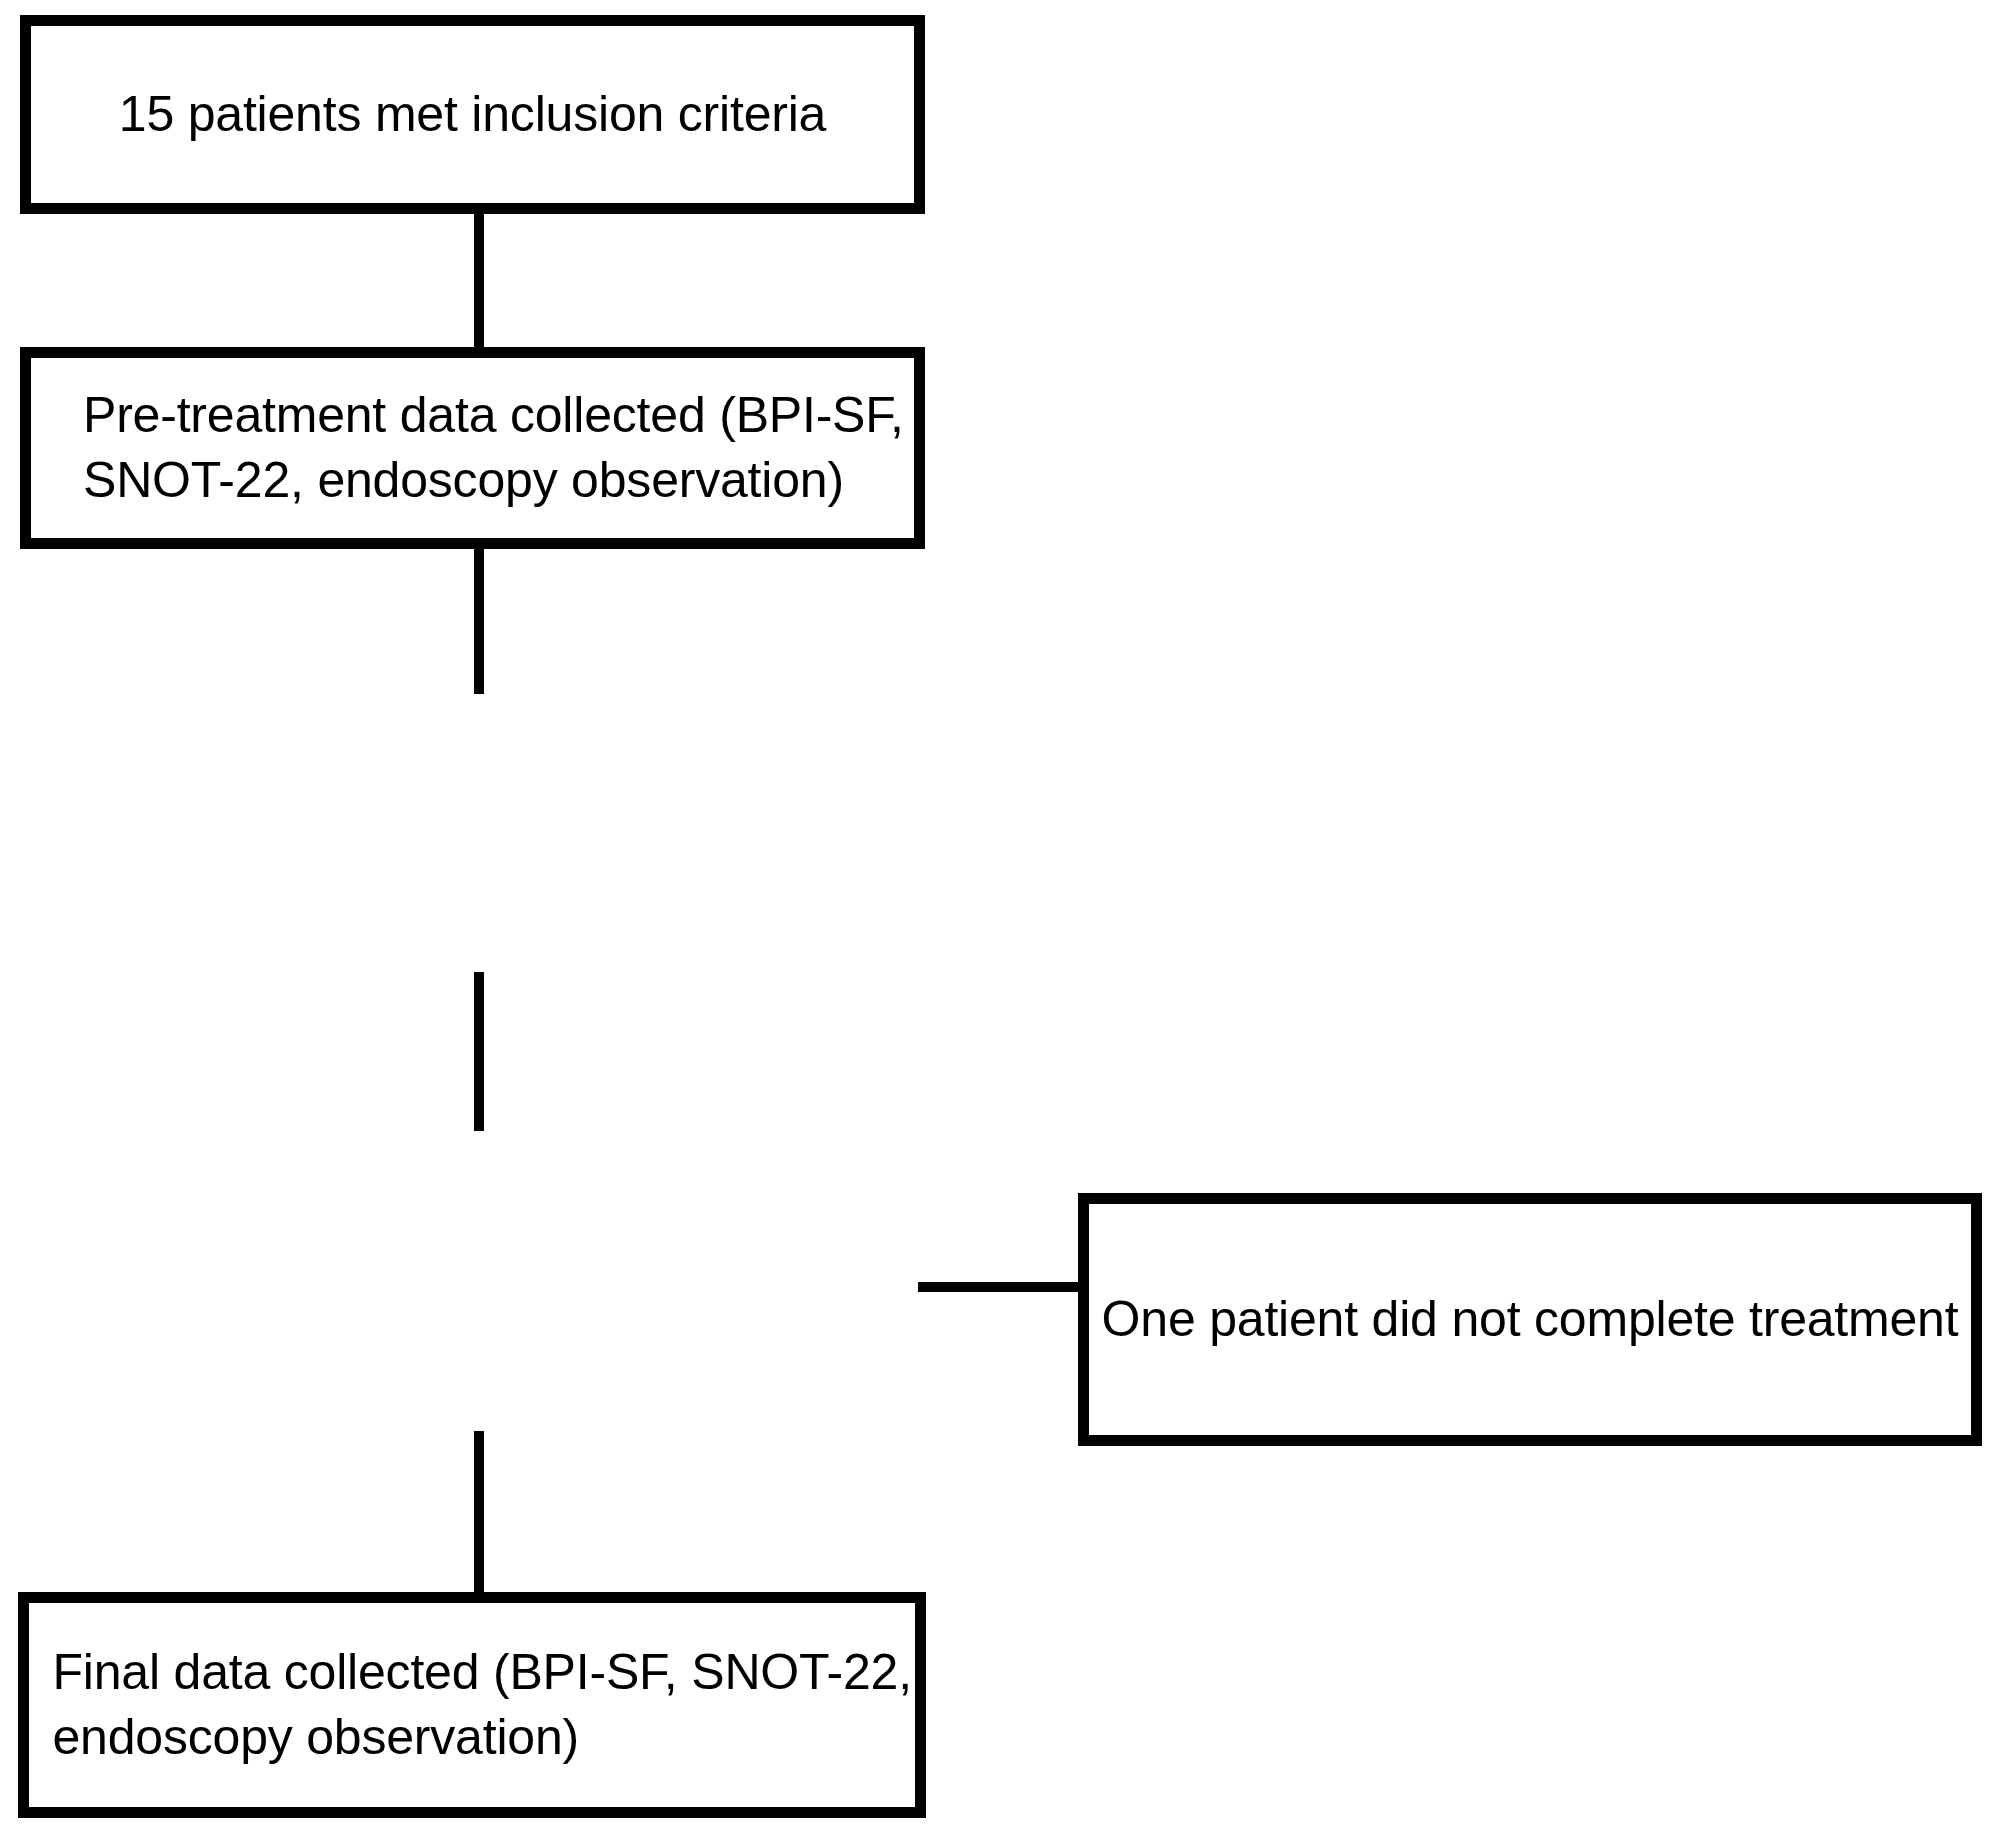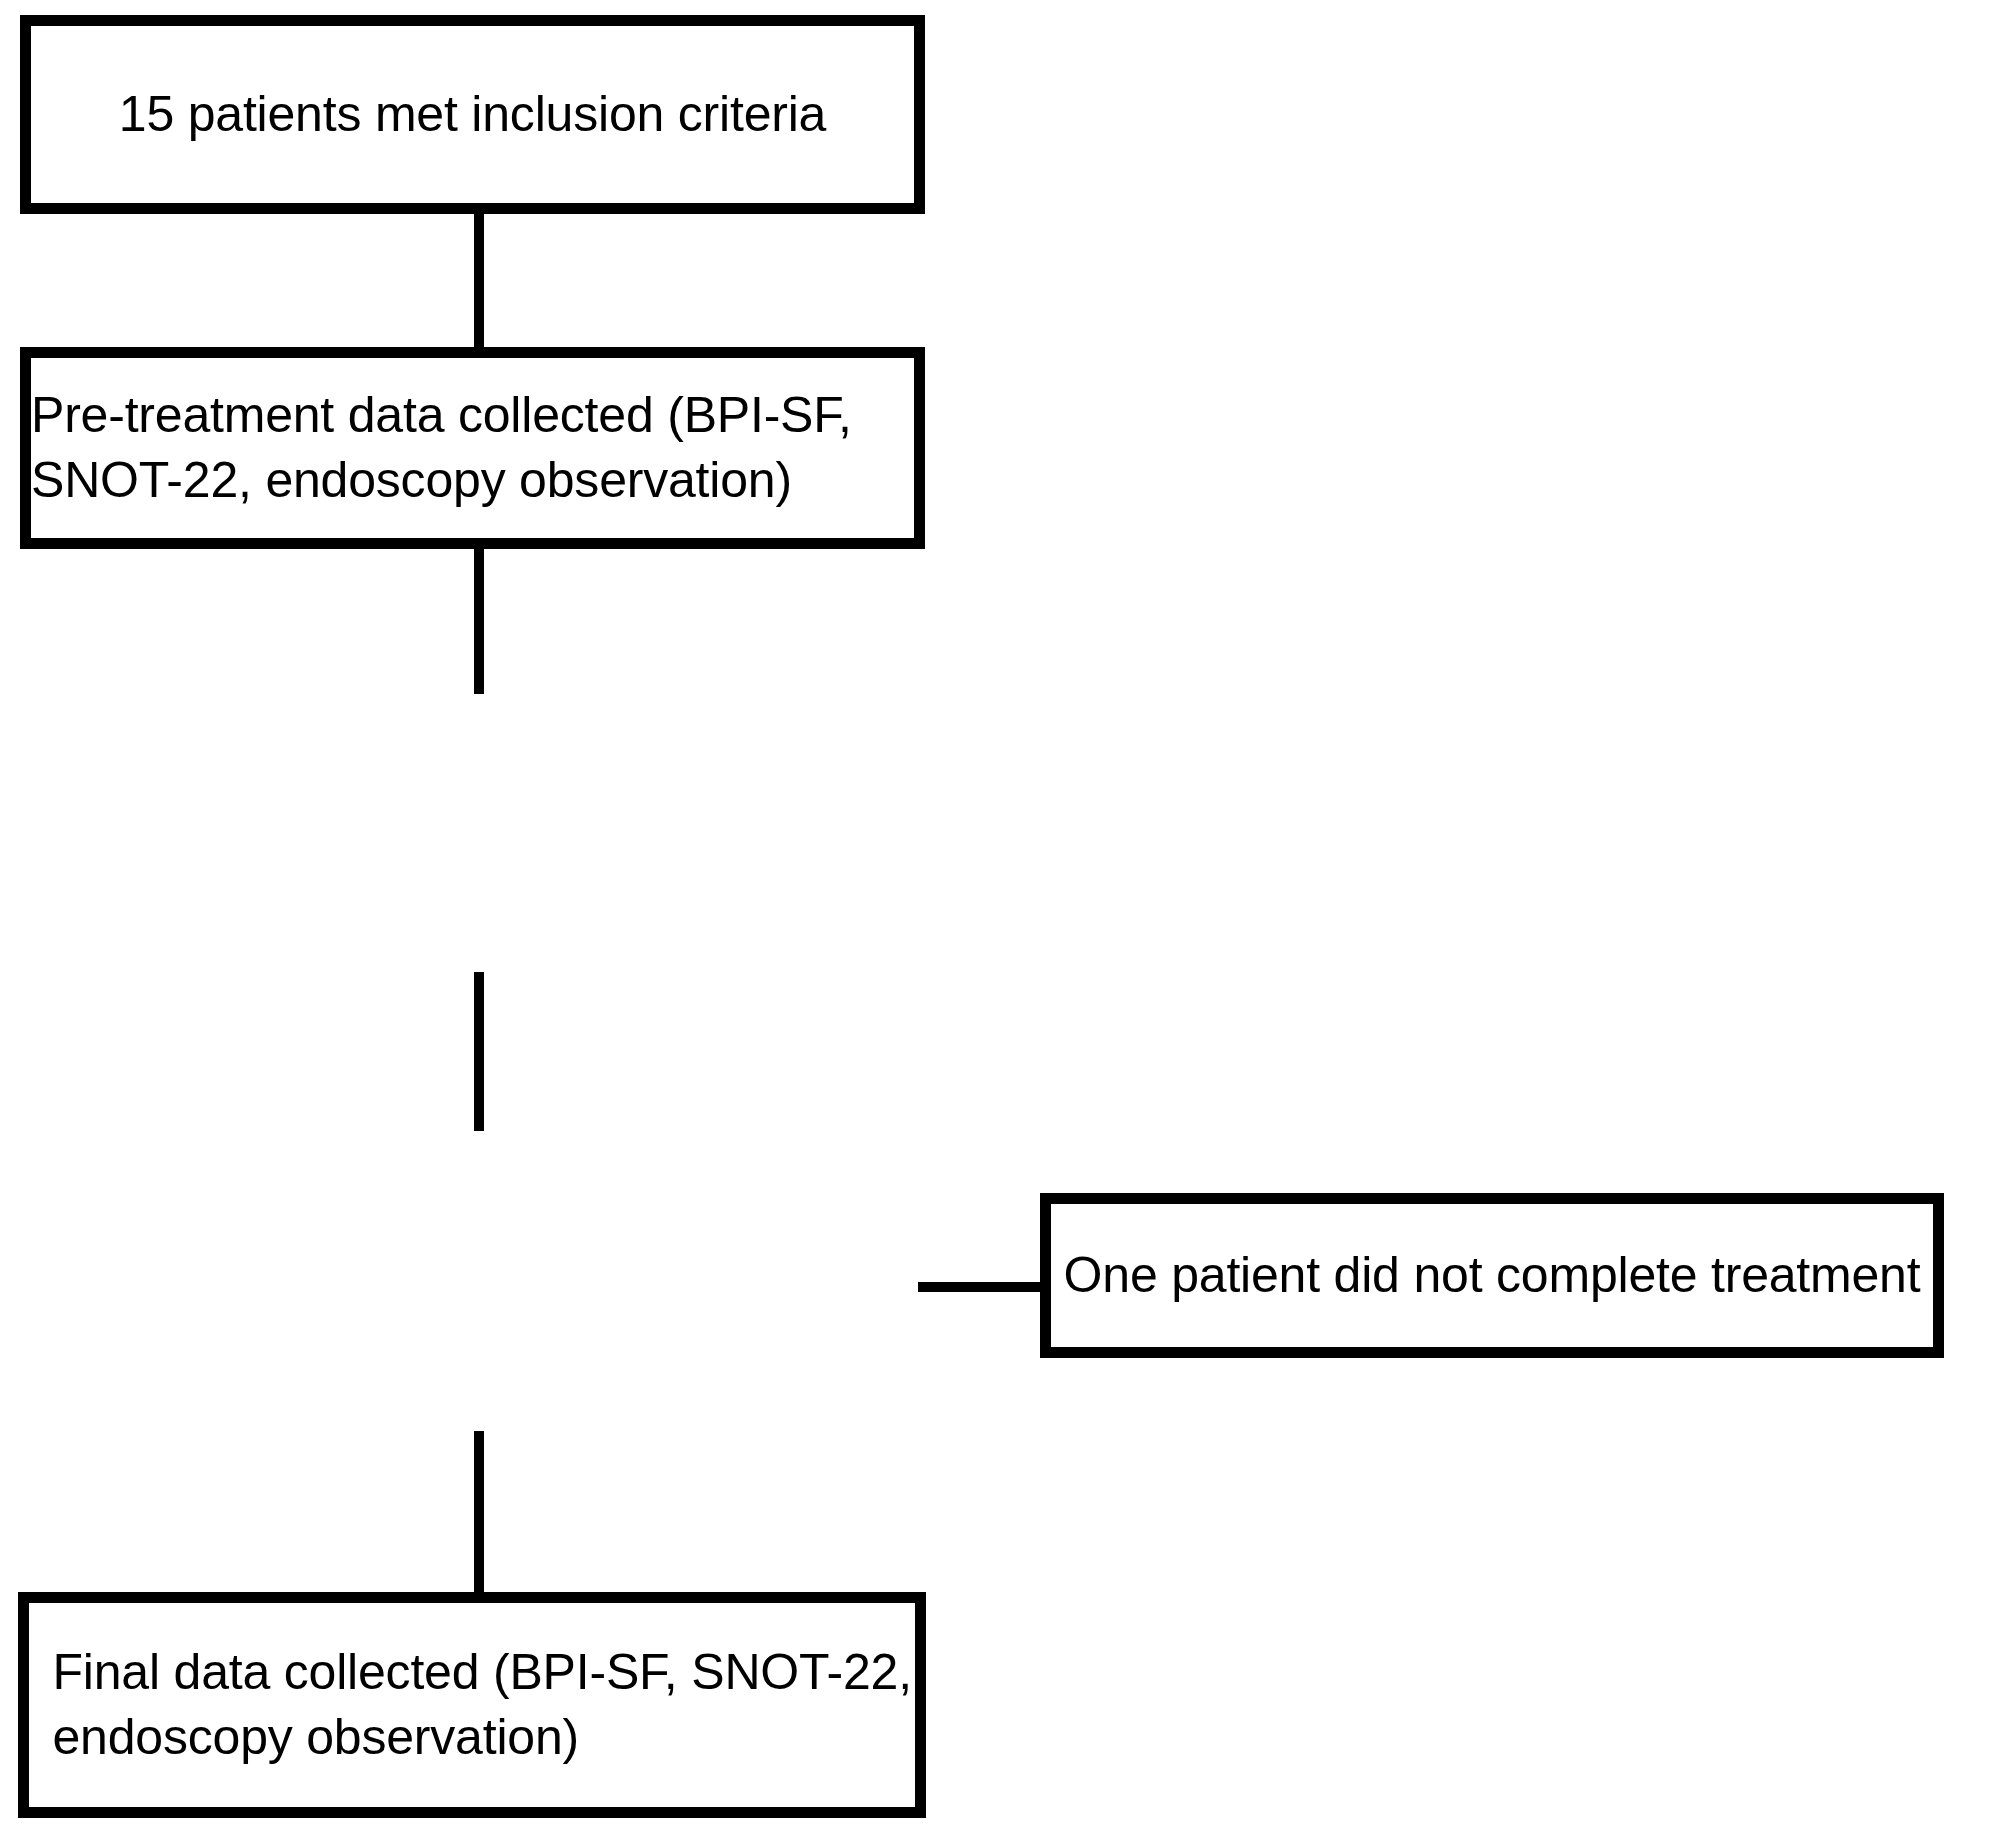--- a/index.html
+++ b/index.html
@@ -31,30 +31,30 @@
   }
   .node-text {
     display: block;
     font-size: 50px;
     line-height: 1.30;
     letter-spacing: -0.2px;
     white-space: pre;
     color: #000000;
   }
   .align-center .node-text { text-align: center; }
-  .align-left   .node-text { text-align: left; }
+  .align-left   .node-text { text-align: left; padding-left: 52px; }
   .align-left-indent .node-text { text-align: left; padding-left: 24px; }
 
   
   #node-inclusion   { left: 20px;   top: 15px;   width: 905px; height: 199px; }
   #node-pretreat    { left: 20px;   top: 347px;  width: 905px; height: 202px; }
   #node-first       { left: 17.5px;   top: 687px;  width: 908px; height: 291px; }
   #node-subsequent  { left: 17.5px;   top: 1124px; width: 908px; height: 314px; }
   #node-final       { left: 17.5px;   top: 1592px; width: 908px; height: 226px; }
-  #node-dropout     { left: 1040px; top: 1193px; width: 904px; height: 165px; }
+  #node-dropout     { left: 1078px; top: 1193px; width: 904px; height: 253px; }
 
   .connector {
     position: absolute;
     background: #000000;
     z-index: 1;
   }
   .connector-v { width: 10.3px; }
   .connector-h { height: 10.3px; }
 
   #conn-1-2 { left: 474px;  top: 208px;  height: 146px; }

